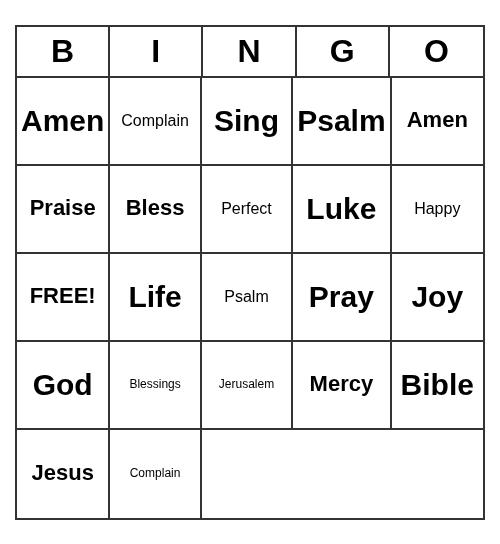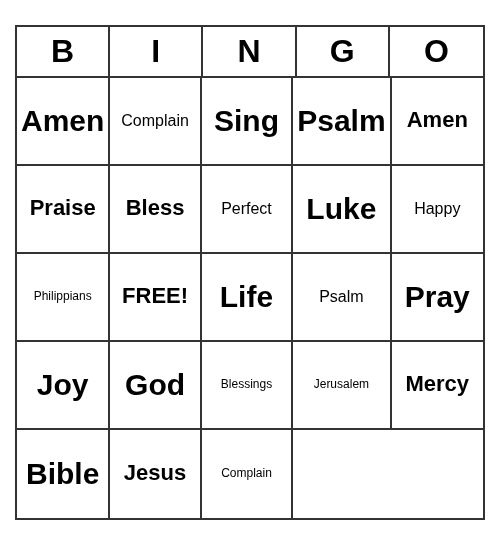--- a/index.html
+++ b/index.html
@@ -124,23 +124,20 @@
       <div class="bingo-cell">
         <span class="cell-text size-md">Perfect</span>
       </div>
       <div class="bingo-cell">
         <span class="cell-text size-xl">Luke</span>
       </div>
       <div class="bingo-cell">
         <span class="cell-text size-md">Happy</span>
       </div>
       <div class="bingo-cell">
-        <span class="cell-text size-sm">Philippians</span>
-      </div>
-      <div class="bingo-cell">
         <span class="cell-text size-lg">FREE!</span>
       </div>
       <div class="bingo-cell">
         <span class="cell-text size-xl">Life</span>
       </div>
       <div class="bingo-cell">
         <span class="cell-text size-md">Psalm</span>
       </div>
       <div class="bingo-cell">
         <span class="cell-text size-xl">Pray</span>

